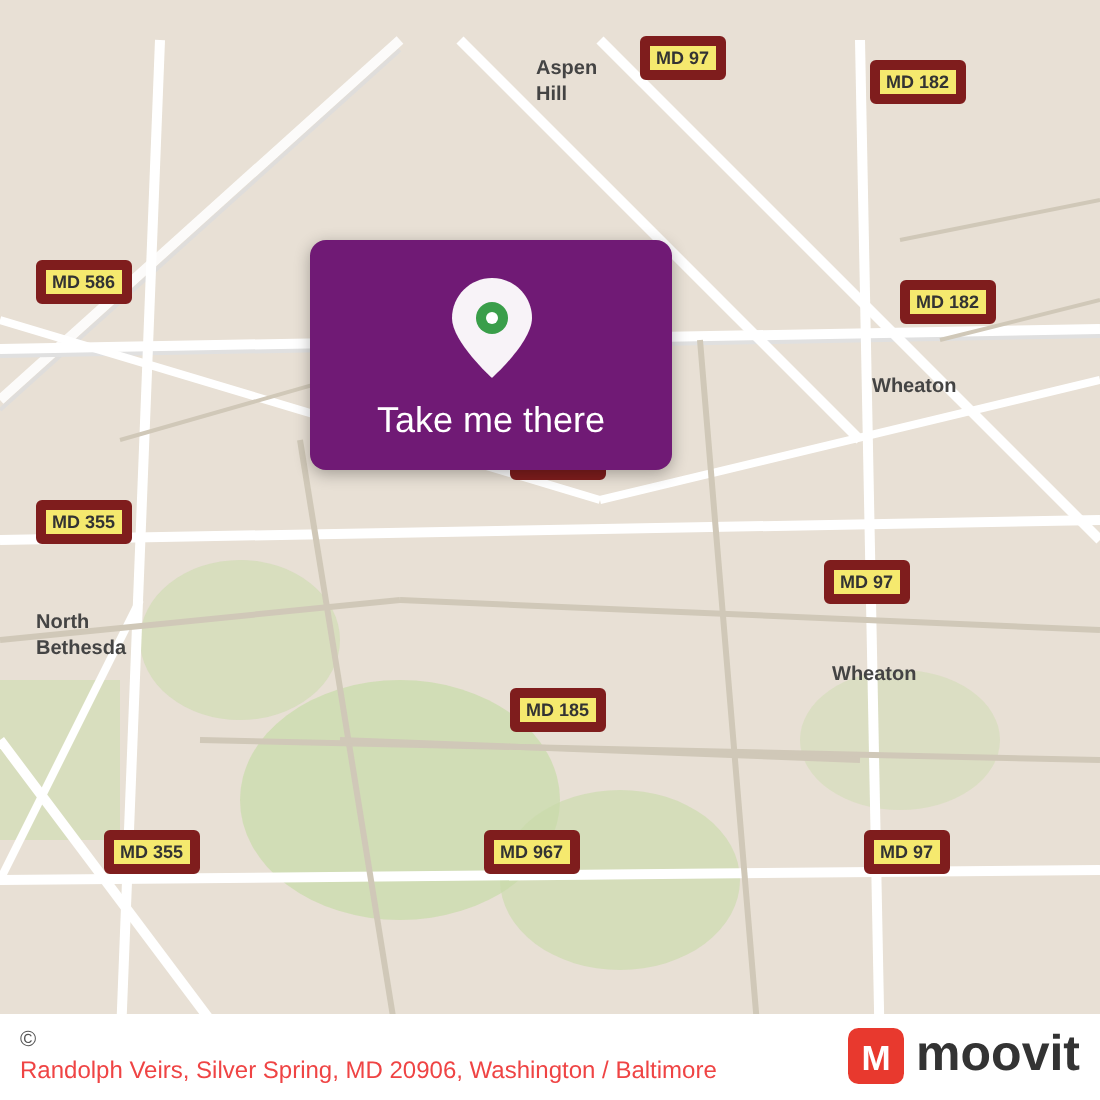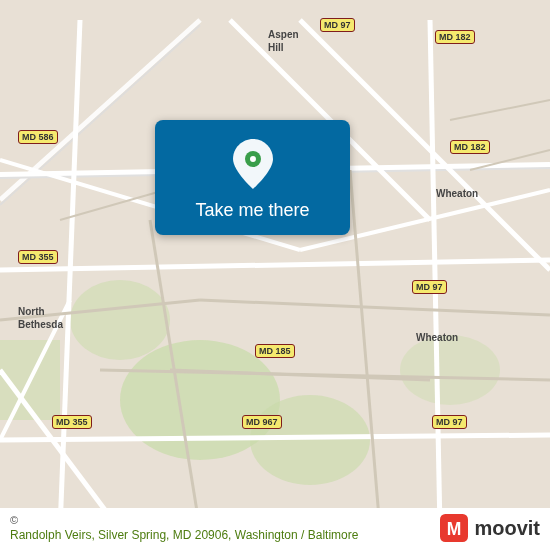--- a/index.html
+++ b/index.html
@@ -18,22 +18,22 @@
       position: absolute;
       top: 0; left: 0;
       width: 100%; height: 100%;
     }
 
     
     #take-me-there-btn {
       position: absolute;
       top: 120px;
       left: 155px;
-      width: 195px;
-      background-color: #0369a1;
+      width: 181px;
+      background-color: #701a75;
       border-radius: 8px;
       padding: 18px 16px 14px 16px;
       display: flex;
       flex-direction: column;
       align-items: center;
       cursor: pointer;
       border: none;
       box-shadow: 0 2px 8px rgba(0,0,0,0.3);
     }
 
@@ -73,21 +73,21 @@
       display: flex;
       align-items: center;
       gap: 4px;
       font-size: 10px;
       color: #555;
       margin-bottom: 2px;
     }
 
     #address-text {
       font-size: 12px;
-      color: #4d7c0f;
+      color: #ef4444;
       font-weight: 400;
       text-align: center;
     }
 
     #moovit-logo {
       display: flex;
       align-items: center;
       gap: 2px;
     }
 
@@ -99,21 +99,21 @@
 
     #moovit-icon {
       width: 28px;
       height: 28px;
     }
 
     
     .road-label {
       position: absolute;
       background: #f5e96e;
-      border: 1px solid #7f1d1d;
+      border: 5px solid #7f1d1d;
       border-radius: 3px;
       font-size: 9px;
       padding: 1px 3px;
       color: #333;
       font-weight: bold;
     }
 
     
     .place-label {
       position: absolute;
@@ -215,17 +215,17 @@
       </div>
       <span id="address-text">Randolph Veirs, Silver Spring, MD 20906, Washington / Baltimore</span>
     </div>
 
     <div id="moovit-logo">
 
       <svg id="moovit-icon" width="32" height="32" viewBox="0 0 32 32" xmlns="http://www.w3.org/2000/svg">
         <rect width="32" height="32" rx="6" fill="#e8392e"></rect>
         <text x="16" y="24" text-anchor="middle" fill="white" font-size="20" font-weight="bold" font-family="Arial">M</text>
       </svg>
-      <span id="moovit-text" style="font-size:20px;font-weight:bold;color:#333;margin-left:4px;">moovit</span>
+      <span id="moovit-text" style="font-size:25px;font-weight:bold;color:#333;margin-left:4px;">moovit</span>
     </div>
   </div>
 
 </div>
 
 </body></html>

